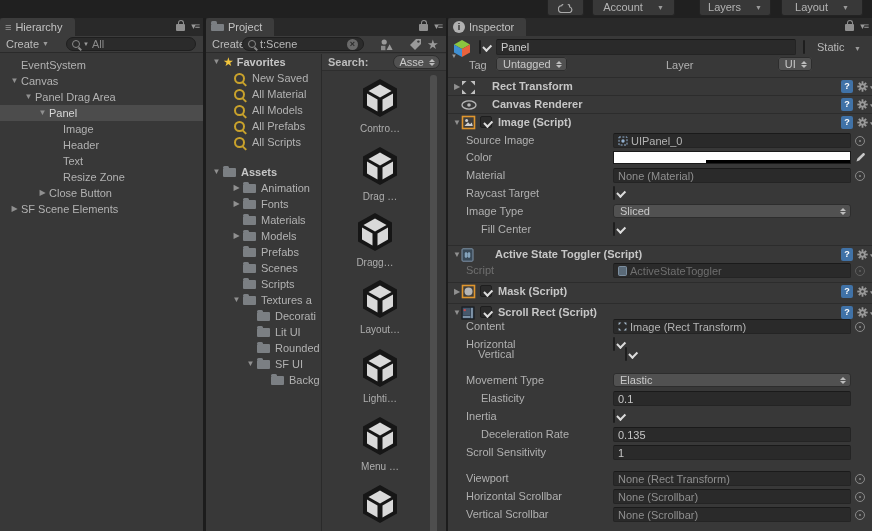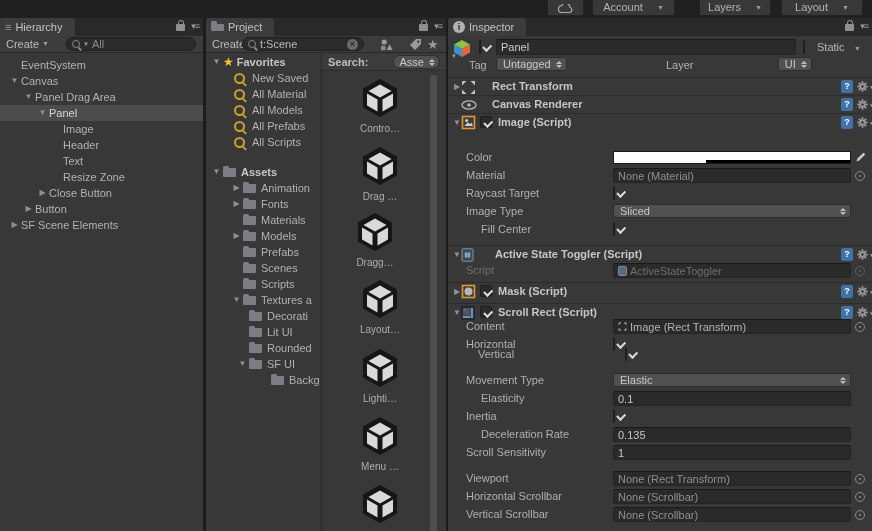--- a/index.html
+++ b/index.html
@@ -31,21 +31,21 @@
   .magg{position:relative;width:6px;height:6px;border:1.4px solid #8a8a8a;border-radius:50%;flex:0 0 auto;}
   .magg::after{content:"";position:absolute;right:-3px;bottom:-2.4px;width:4px;height:1.6px;
     background:#8a8a8a;transform:rotate(45deg);}
   
   .t{display:flex;align-items:center;height:16px;color:#b2b2b2;white-space:nowrap;}
   .t .a{flex:0 0 13px;width:13px;text-align:center;font-size:8px;color:#909090;line-height:16px;}
   .a.d::before{content:"\25BC";} .a.r::before{content:"\25B6";}
   .t .l{overflow:hidden;text-overflow:clip;}
   .sel{background:#4c4c4c;color:#d8d8d8;}
   .p0{padding-left:8px}.p1{padding-left:22px}.p2{padding-left:36px}.p3{padding-left:50px}
-  .q0{padding-left:4px}.q1{padding-left:24px}.q2{padding-left:30px}.q3{padding-left:52px}.qi{padding-left:26px}
+  .q0{padding-left:4px}.q1{padding-left:24px}.q2{padding-left:38px}.q3{padding-left:52px}.qi{padding-left:26px}
   .bold{font-weight:bold;color:#c6c6c6;}
   .fo{position:relative;width:13px;height:9px;background:#7b7f83;border-radius:1px;
     margin:0 5px 0 0;flex:0 0 13px;margin-top:1px;}
   .fo::before{content:"";position:absolute;top:-2.5px;left:0;width:5.5px;height:2.5px;
     background:#7b7f83;border-radius:1.5px 1.5px 0 0;}
   .starfav{color:#f3c63c;font-size:12px;line-height:14px;margin-right:3px;flex:0 0 auto;}
   .magf{position:relative;width:7px;height:7px;border:2px solid #c9a22c;border-radius:50%;
     flex:0 0 auto;margin-right:7px;margin-left:2px;}
   .magf::after{content:"";position:absolute;right:-3.6px;bottom:-3px;width:4.6px;height:2px;
     background:#c9a22c;transform:rotate(45deg);}
@@ -187,24 +187,20 @@
           <span class="l">Text</span>
         </div>
       <div class="t p3">
           <span class="a"></span>
           <span class="l">Resize Zone</span>
         </div>
       <div class="t p2">
           <span class="a r"></span>
           <span class="l">Close Button</span>
         </div>
-      <div class="t p1">
-          <span class="a r"></span>
-          <span class="l">Button</span>
-        </div>
       <div class="t p0">
           <span class="a r"></span>
           <span class="l">SF Scene Elements</span>
         </div>
     </div>
   </div>
 
   <div class="panel" style="left:206px;width:240px;">
     <div class="tabbar">
       <div class="tab">
@@ -522,20 +518,31 @@
               <rect x="-1.3" y="-7.6" width="2.6" height="4" transform="rotate(45)"></rect>
               <rect x="-1.3" y="-7.6" width="2.6" height="4" transform="rotate(-45)"></rect>
               <rect x="-1.3" y="3.6" width="2.6" height="4" transform="rotate(45)"></rect>
               <rect x="-1.3" y="3.6" width="2.6" height="4" transform="rotate(-45)"></rect>
               <circle r="4.4"></circle>
               <circle r="1.9" fill="#383838"></circle>
             </g>
           </svg>
           <span class="ddv" style="font-size:5px;">▼</span>
         </span>
+    </div>
+    <div class="ir" style="top:114px;">
+      <span class="lab">Source Image</span>
+      <span class="fld">
+          <svg width="10" height="10" viewBox="0 0 10 10">
+            <rect x="1" y="1" width="8" height="8" fill="none" stroke="#93b1d1" stroke-width="1" stroke-dasharray="2 1.4"></rect>
+            <circle cx="5" cy="5" r="1.7" fill="#93b1d1"></circle>
+          </svg>
+          <span>UIPanel_0</span>
+        </span>
+      <span class="pick"></span>
     </div>
     <div class="ir" style="top:131px;">
       <span class="lab">Color</span>
       <span class="colorfld">
           <span class="alpha">
             <span class="aw"></span>
           </span>
         </span>
       <svg class="abs" width="12" height="12" viewBox="0 0 12 12" style="left:407px;top:2px;">
           <path d="M1.5 10.5l.9-2.9 5.2-5.2c.5-.5 1.4-.5 1.9 0s.5 1.4 0 1.9L4.3 9.6z" fill="#c8c8c8"></path>

